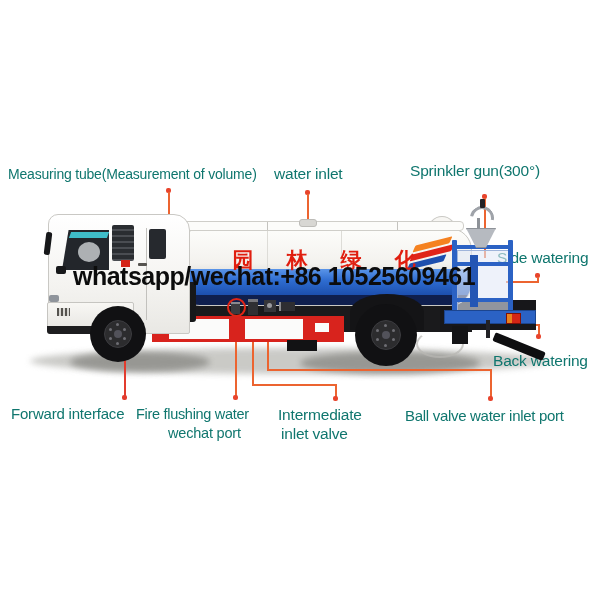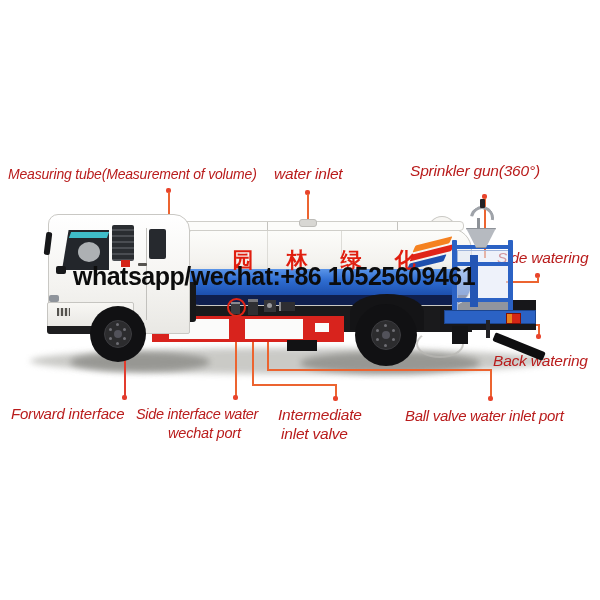--- a/index.html
+++ b/index.html
@@ -1,22 +1,22 @@
 <!DOCTYPE html>
 <html><head>
 <meta charset="utf-8">
 <style>
   html,body{margin:0;padding:0;background:#ffffff;}
   #canvas{position:relative;width:600px;height:600px;background:#ffffff;overflow:hidden;
           font-family:"Liberation Sans",sans-serif;}
   .abs{position:absolute;}
 
   
-  .lbl{position:absolute;color:#b91c1c;font-size:15.5px;font-weight:500;
-       letter-spacing:-0.2px;white-space:nowrap;line-height:1.15;font-style:italic;}
+  .lbl{position:absolute;color:#0f766e;font-size:15.5px;font-weight:500;
+       letter-spacing:-0.2px;white-space:nowrap;line-height:1.15;}
   .lbl-small{font-size:14px;}
   #lbl-measuring{left:8px;top:166px;}
   #lbl-waterinlet{left:274px;top:165px;}
   #lbl-sprinkler{left:410px;top:162px;}
   #lbl-side{left:497px;top:249px;}
   #lbl-back{left:493px;top:352px;}
   #lbl-ballvalve{left:405px;top:407px;font-size:15px;letter-spacing:-0.3px;}
   #lbl-inter1{left:278px;top:406px;}
   #lbl-inter2{left:281px;top:425px;}
   #lbl-fire1{left:136px;top:406px;font-size:14.5px;letter-spacing:-0.3px;}
@@ -268,23 +268,23 @@
   <div class="ln vln" style="left:267px;top:311px;height:60px;"></div>
   <div class="ln hln" style="left:267px;top:369px;width:225px;"></div>
   <div class="ln vln" style="left:490px;top:369px;height:29px;"></div>
   <span class="dot" style="left:488px;top:396px;"></span>
 
   <div class="ln ln-red vln" style="left:124px;top:344px;height:52px;"></div>
   <span class="dot dot-red" style="left:122px;top:395px;"></span>
 
   <div class="lbl lbl-small" id="lbl-measuring">Measuring tube(Measurement of volume)</div>
   <div class="lbl" id="lbl-waterinlet">water inlet</div>
-  <div class="lbl" id="lbl-sprinkler">Sprinkler gun(360°)</div>
+  <div class="lbl" id="lbl-sprinkler">Sprinkler gun(300°)</div>
   <div class="lbl" id="lbl-side">Side watering</div>
   <div class="lbl" id="lbl-ballvalve">Ball valve water inlet port</div>
   <div class="lbl" id="lbl-back">Back watering</div>
   <div class="lbl" id="lbl-inter1">Intermediate</div>
   <div class="lbl" id="lbl-inter2">inlet valve</div>
-  <div class="lbl" id="lbl-fire1">Side interface water</div>
+  <div class="lbl" id="lbl-fire1">Fire flushing water</div>
   <div class="lbl" id="lbl-fire2">wechat port</div>
   <div class="lbl" id="lbl-forward">Forward interface</div>
 
 </div>
 
 </body></html>

